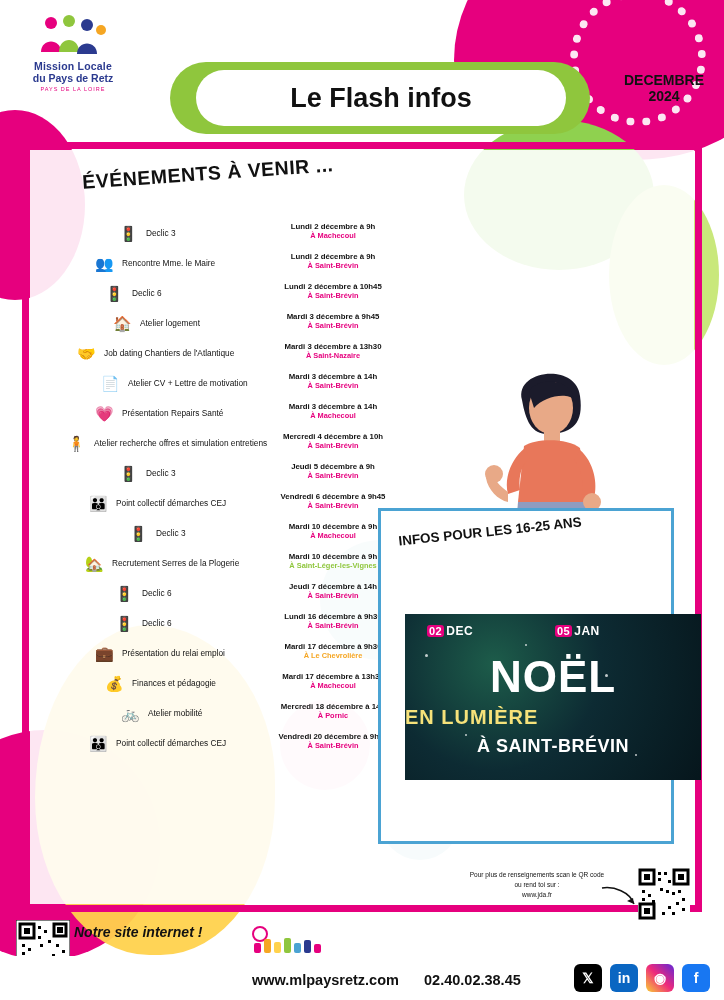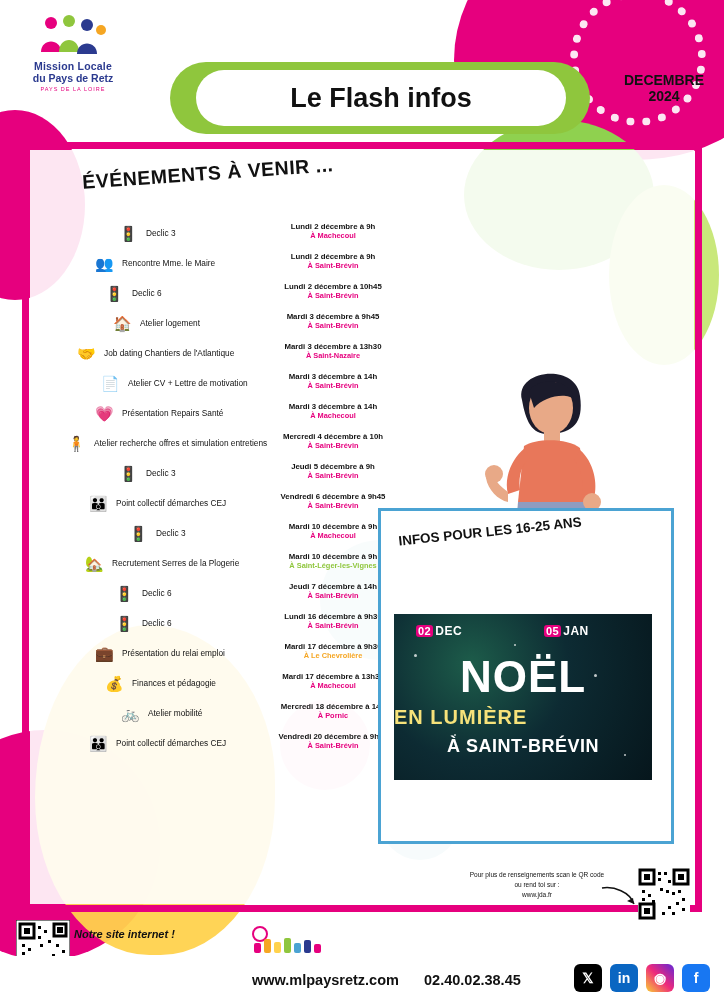--- a/index.html
+++ b/index.html
@@ -210,22 +210,22 @@
     position: absolute;
     left: 398px; top: 524px;
     font-size: 13.5px;
     font-weight: 700;
     color: #111;
     transform: rotate(-6deg);
     z-index: 10;
   }
   .poster {
     position: absolute;
-    left: 394px; top: 614px;
-    width: 258px; height: 166px;
+    left: 405px; top: 614px;
+    width: 296px; height: 166px;
     background: radial-gradient(circle at 30% 30%, #1d5c4a 0%, #0d2b33 45%, #06161c 100%);
     overflow: hidden;
     z-index: 10;
   }
   .poster .sparkle { position:absolute; background:#fff; border-radius:50%; opacity:.75; }
   .poster .dec-badge, .poster .jan-badge {
     position: absolute; top: 10px;
     color: #ffffff; font-weight: 700; font-size: 12px;
     letter-spacing: .5px;
   }
@@ -279,21 +279,21 @@
 
   
   .site-qr {
     position: absolute;
     left: 16px; bottom: 26px;
     z-index: 11;
   }
   .site-label {
     position: absolute;
     left: 74px; bottom: 60px;
-    font-size: 11px; font-weight: 700; font-style: italic;
+    font-size: 14px; font-weight: 700; font-style: italic;
     color: #111;
     z-index: 11;
   }
   .footer {
     position: absolute;
     left: 0; bottom: 0;
     width: 724px; height: 44px;
     background: #ffffff;
     z-index: 12;
     border-top: 0;

